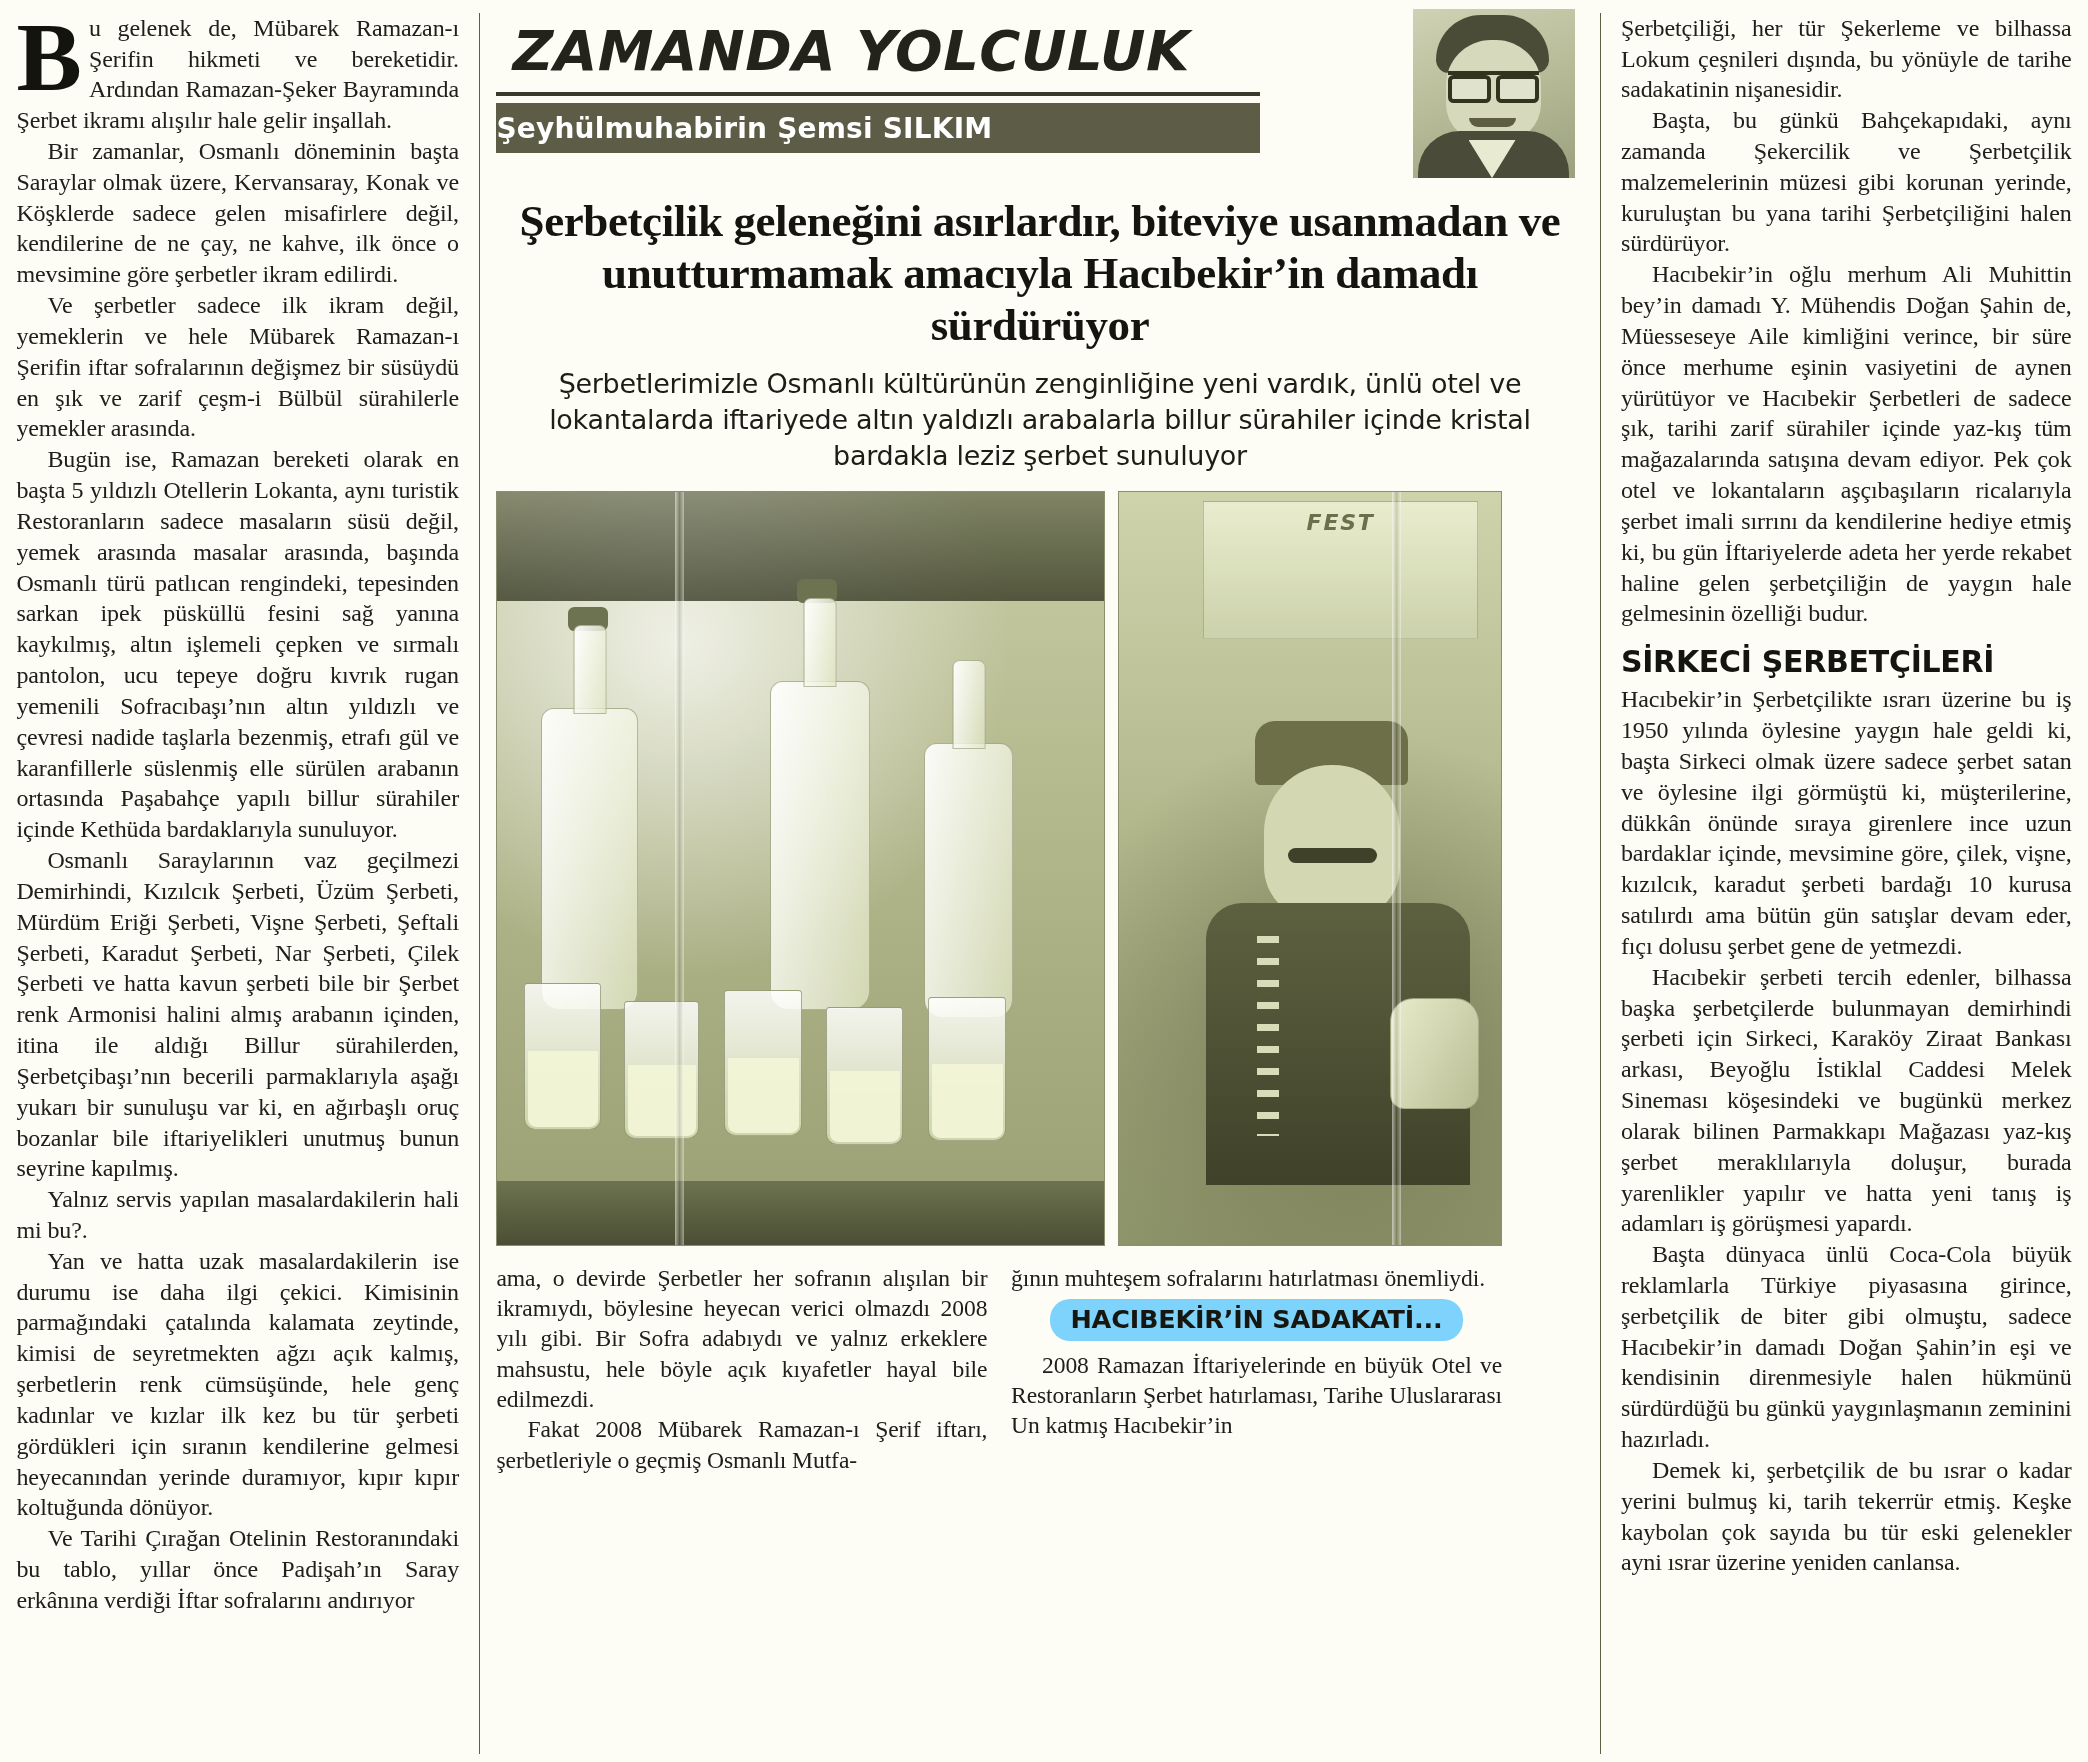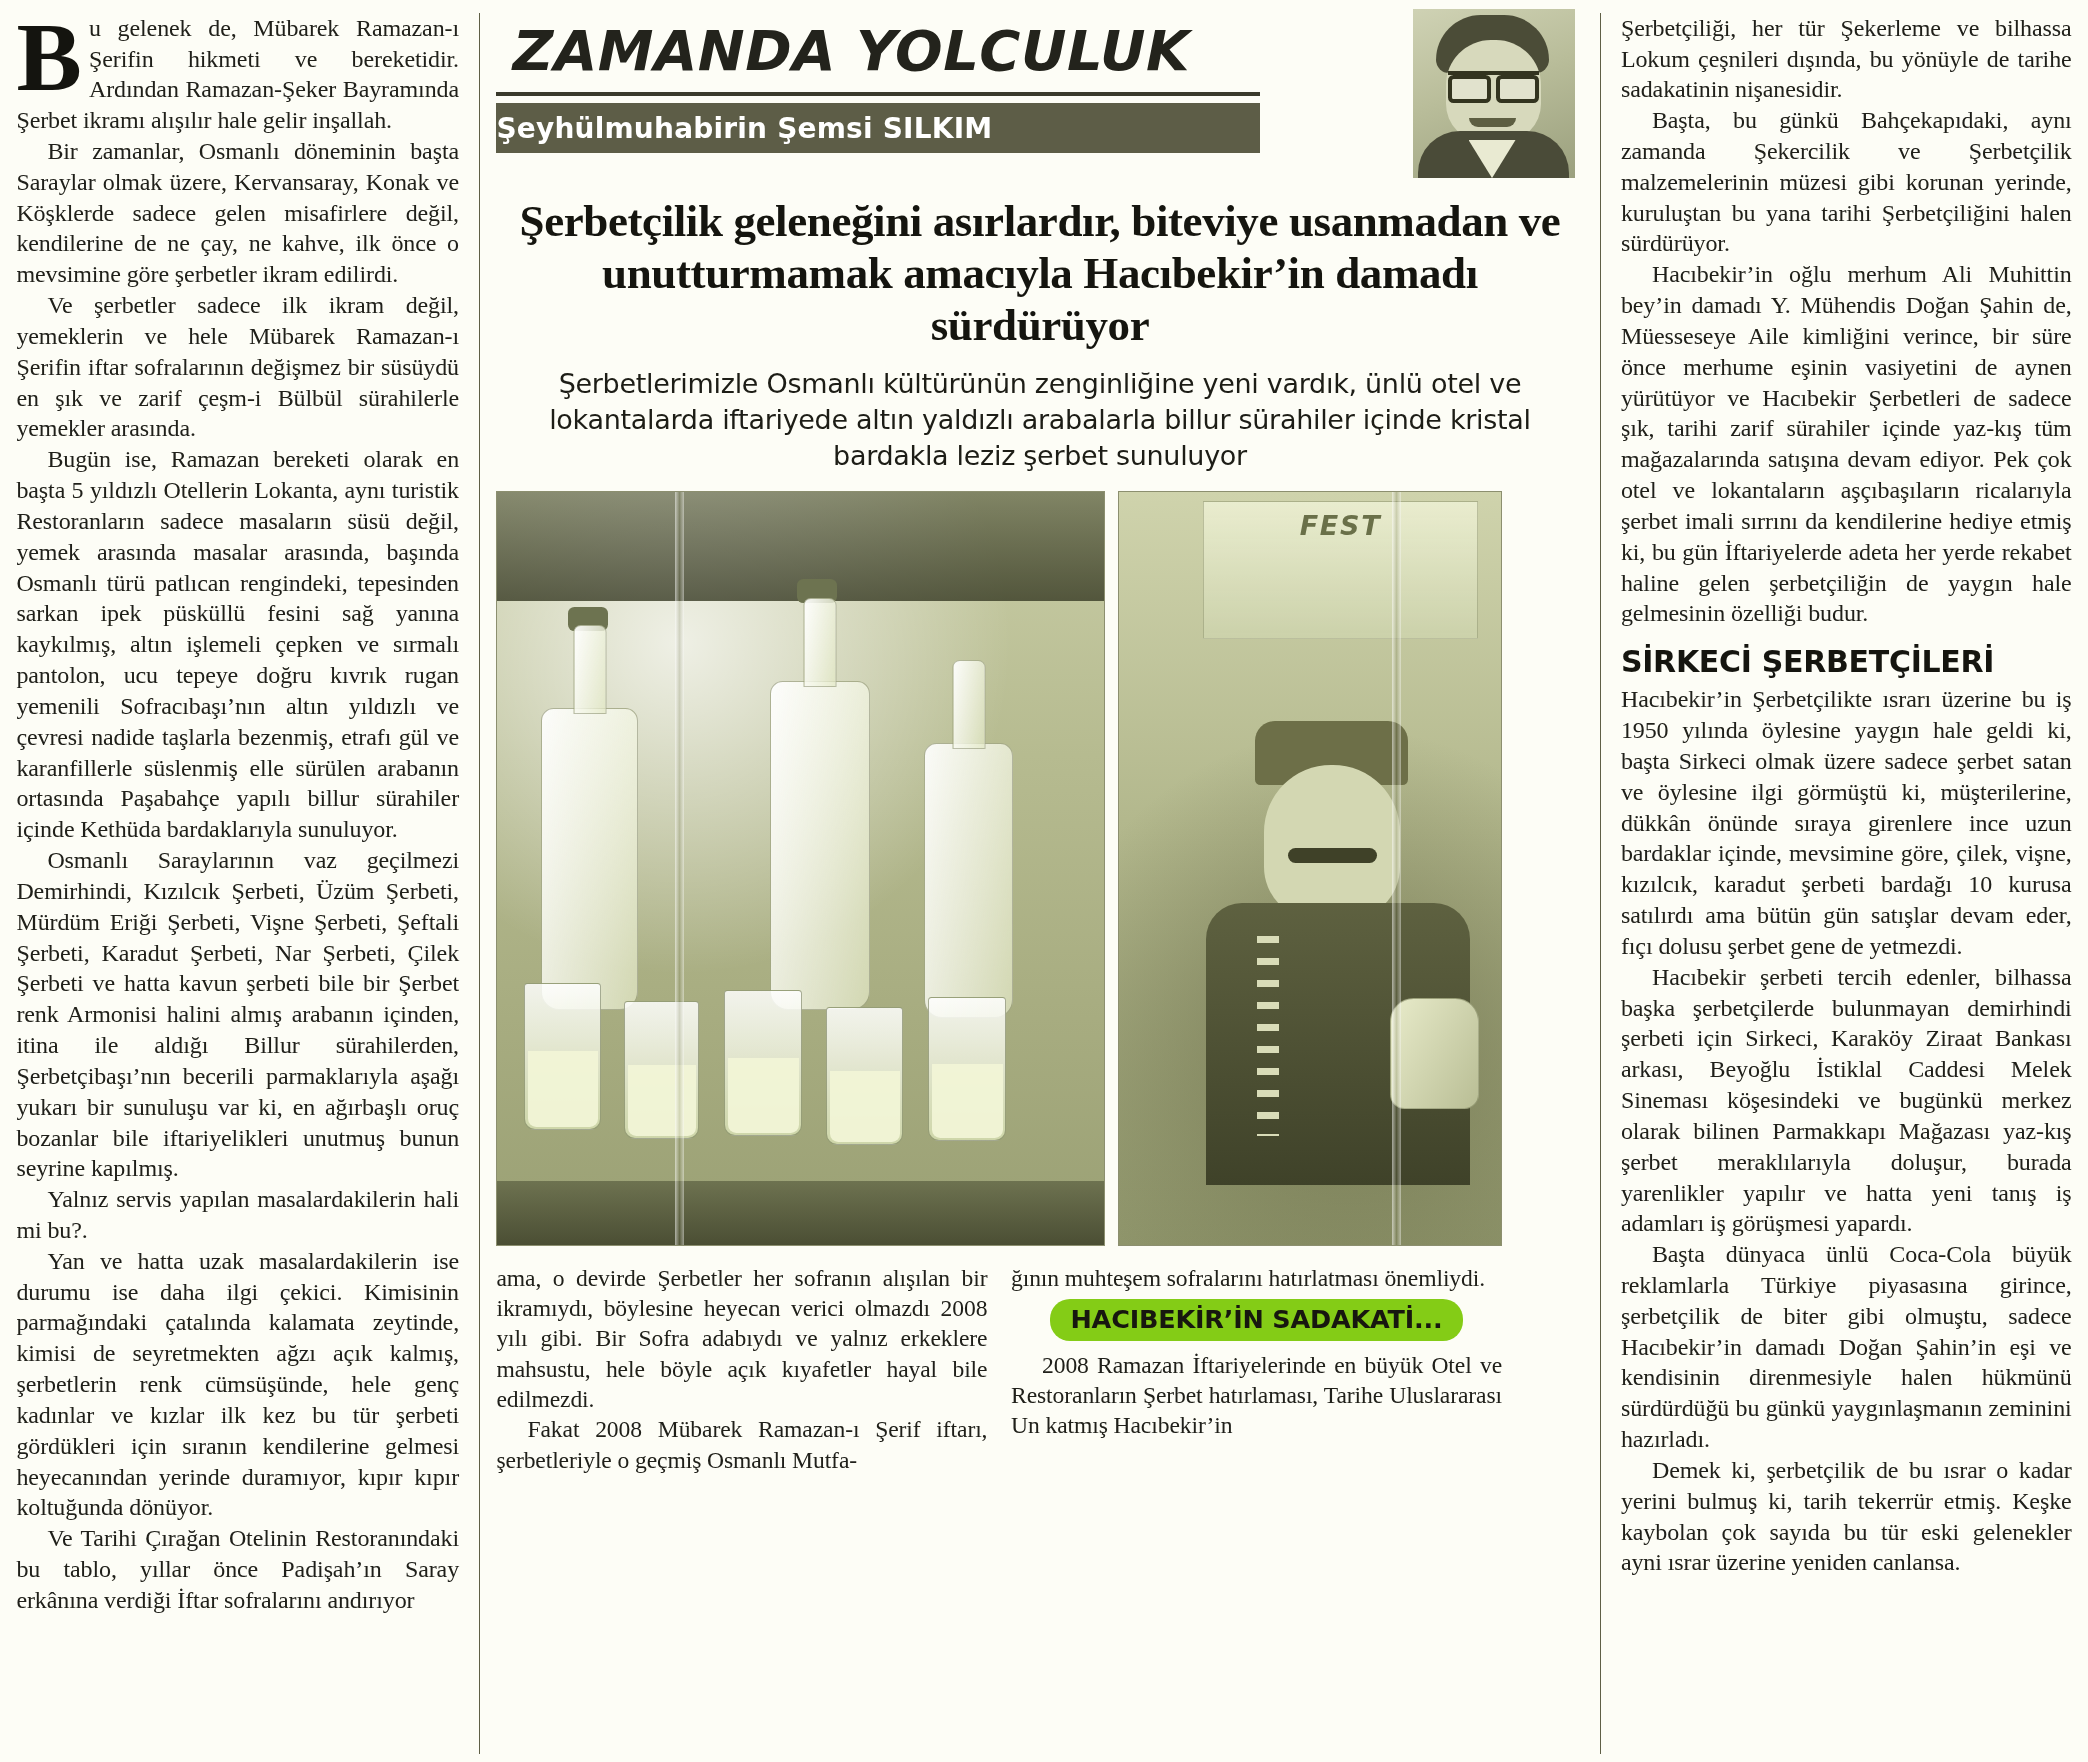--- a/index.html
+++ b/index.html
@@ -261,21 +261,21 @@
     position: absolute;
     top: 9px; left: 84px;
     width: 273px; height: 136px;
     background: linear-gradient(180deg, rgba(236,239,210,0.9), rgba(205,211,172,0.85));
     border: 1.8px solid rgba(120,126,88,0.4);
   }
   .banner-text {
     font-family: "DejaVu Sans", sans-serif;
     font-weight: bold;
     font-style: italic;
-    font-size: 27px;
+    font-size: 22px;
     color: #6a7049;
     text-align: center;
     padding-top: 7.3px;
     letter-spacing: 1.8px;
   }
   .man-head {
     position: absolute;
     left: 145px; top: 273px;
     width: 136px; height: 155px;
     background: #d3d7b2;
@@ -334,21 +334,21 @@
     display: flex;
     gap: 23.6px;
     margin-top: 16.4px;
   }
   .lower .lc { width: 491px; }
   .lower .rc { width: 491px; }
   .lower .body-text { font-size: 23.6px; }
 
   .highlight-bar {
     display: inline-block;
-    background: #84cc16;
+    background: #7dd3fc;
     font-family: "DejaVu Sans", sans-serif;
     font-weight: bold;
     font-size: 25.5px;
     color: #17170f;
     padding: 5.5px 20px 6.4px 20px;
     border-radius: 20px;
     margin: 5.5px 0 9px 0;
     letter-spacing: -0.2px;
   }
 

